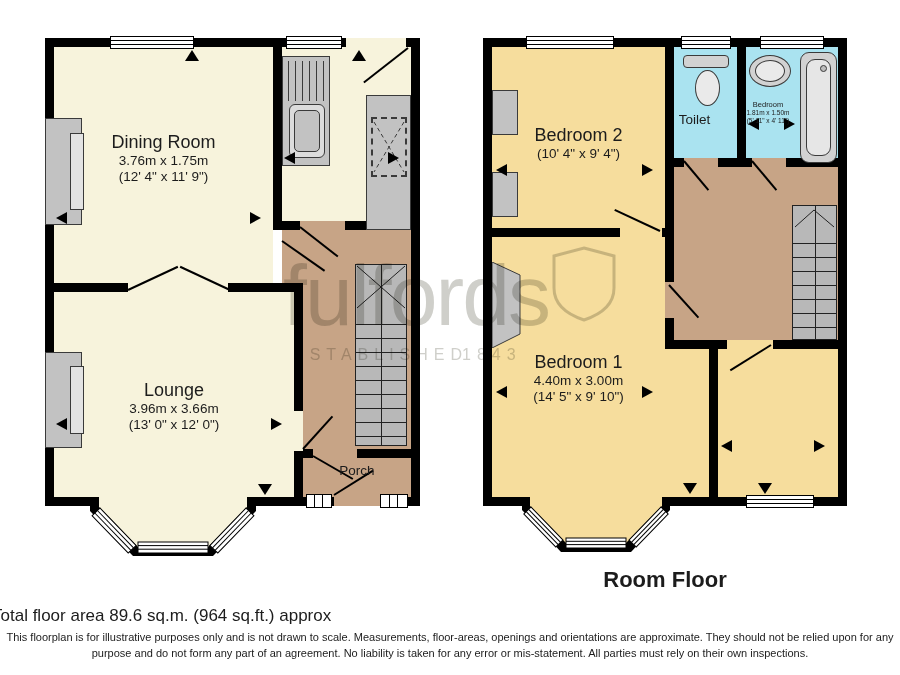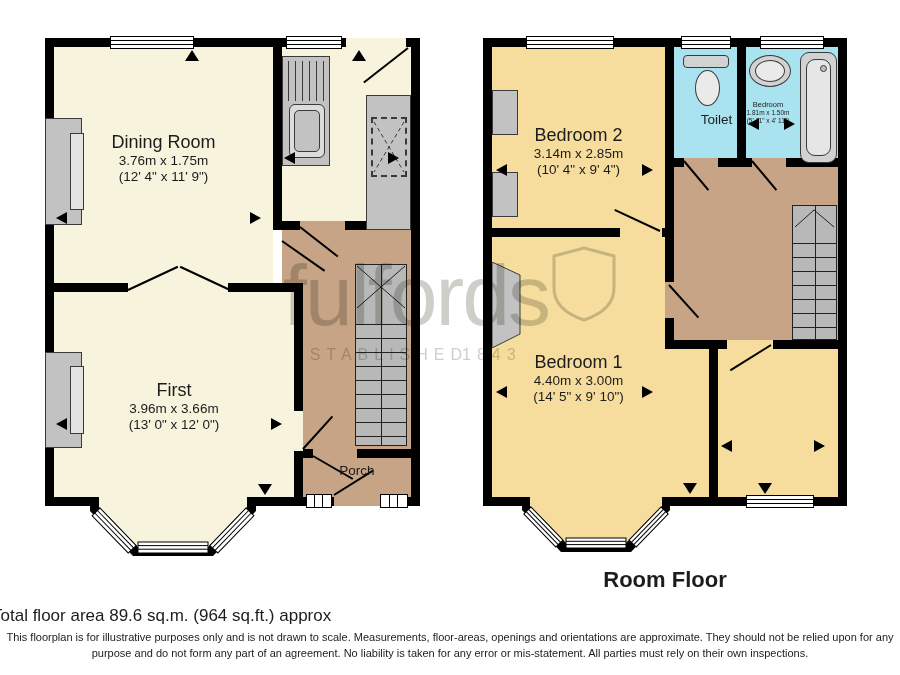--- a/index.html
+++ b/index.html
@@ -133,21 +133,21 @@
   <span class="tri l" style="left:56px;top:418px;"></span>
   <span class="tri r" style="left:271px;top:418px;"></span>
   <span class="tri d" style="left:258px;top:484px;"></span>
 
   <div class="rl" style="left:54px;top:132px;width:219px;">
     <div class="t">Dining Room</div>
     <div class="d">3.76m x 1.75m</div>
     <div class="d">(12' 4" x 11' 9")</div>
   </div>
   <div class="rl" style="left:54px;top:380px;width:240px;">
-    <div class="t">First</div>
+    <div class="t">Lounge</div>
     <div class="d">3.96m x 3.66m</div>
     <div class="d">(13' 0" x 12' 0")</div>
   </div>
   <div class="rl mid" style="left:303px;top:463px;width:108px;">
     <div class="t">Porch</div>
   </div>
 
   <div class="room" style="left:492px;top:47px;width:173px;height:181px;background:#f6dd9d;"></div>
   <div class="room" style="left:674px;top:47px;width:63px;height:111px;background:#aae3f0;"></div>
   <div class="room" style="left:746px;top:47px;width:92px;height:111px;background:#aae3f0;"></div>
@@ -231,24 +231,23 @@
   <span class="tri r" style="left:784px;top:118px;"></span>
   <span class="tri l" style="left:496px;top:386px;"></span>
   <span class="tri r" style="left:642px;top:386px;"></span>
   <span class="tri d" style="left:683px;top:483px;"></span>
   <span class="tri l" style="left:721px;top:440px;"></span>
   <span class="tri r" style="left:814px;top:440px;"></span>
   <span class="tri d" style="left:758px;top:483px;"></span>
 
   <div class="rl" style="left:492px;top:125px;width:173px;">
     <div class="t">Bedroom 2</div>
-    <div class="d">3.14m x 2.85m</div>
     <div class="d">(10' 4" x 9' 4")</div>
   </div>
-  <div class="rl mid" style="left:696px;top:112px;width:41px;">
+  <div class="rl mid" style="left:674px;top:112px;width:41px;">
     <div class="t">Toilet</div>
   </div>
   <div class="rl tiny" style="left:737px;top:100px;width:62px;">
     <div class="t">Bedroom</div>
     <div class="d">1.81m x 1.50m</div>
     <div class="d">(5' 11" x 4' 11")</div>
   </div>
   <div class="rl" style="left:492px;top:352px;width:173px;">
     <div class="t">Bedroom 1</div>
     <div class="d">4.40m x 3.00m</div>

